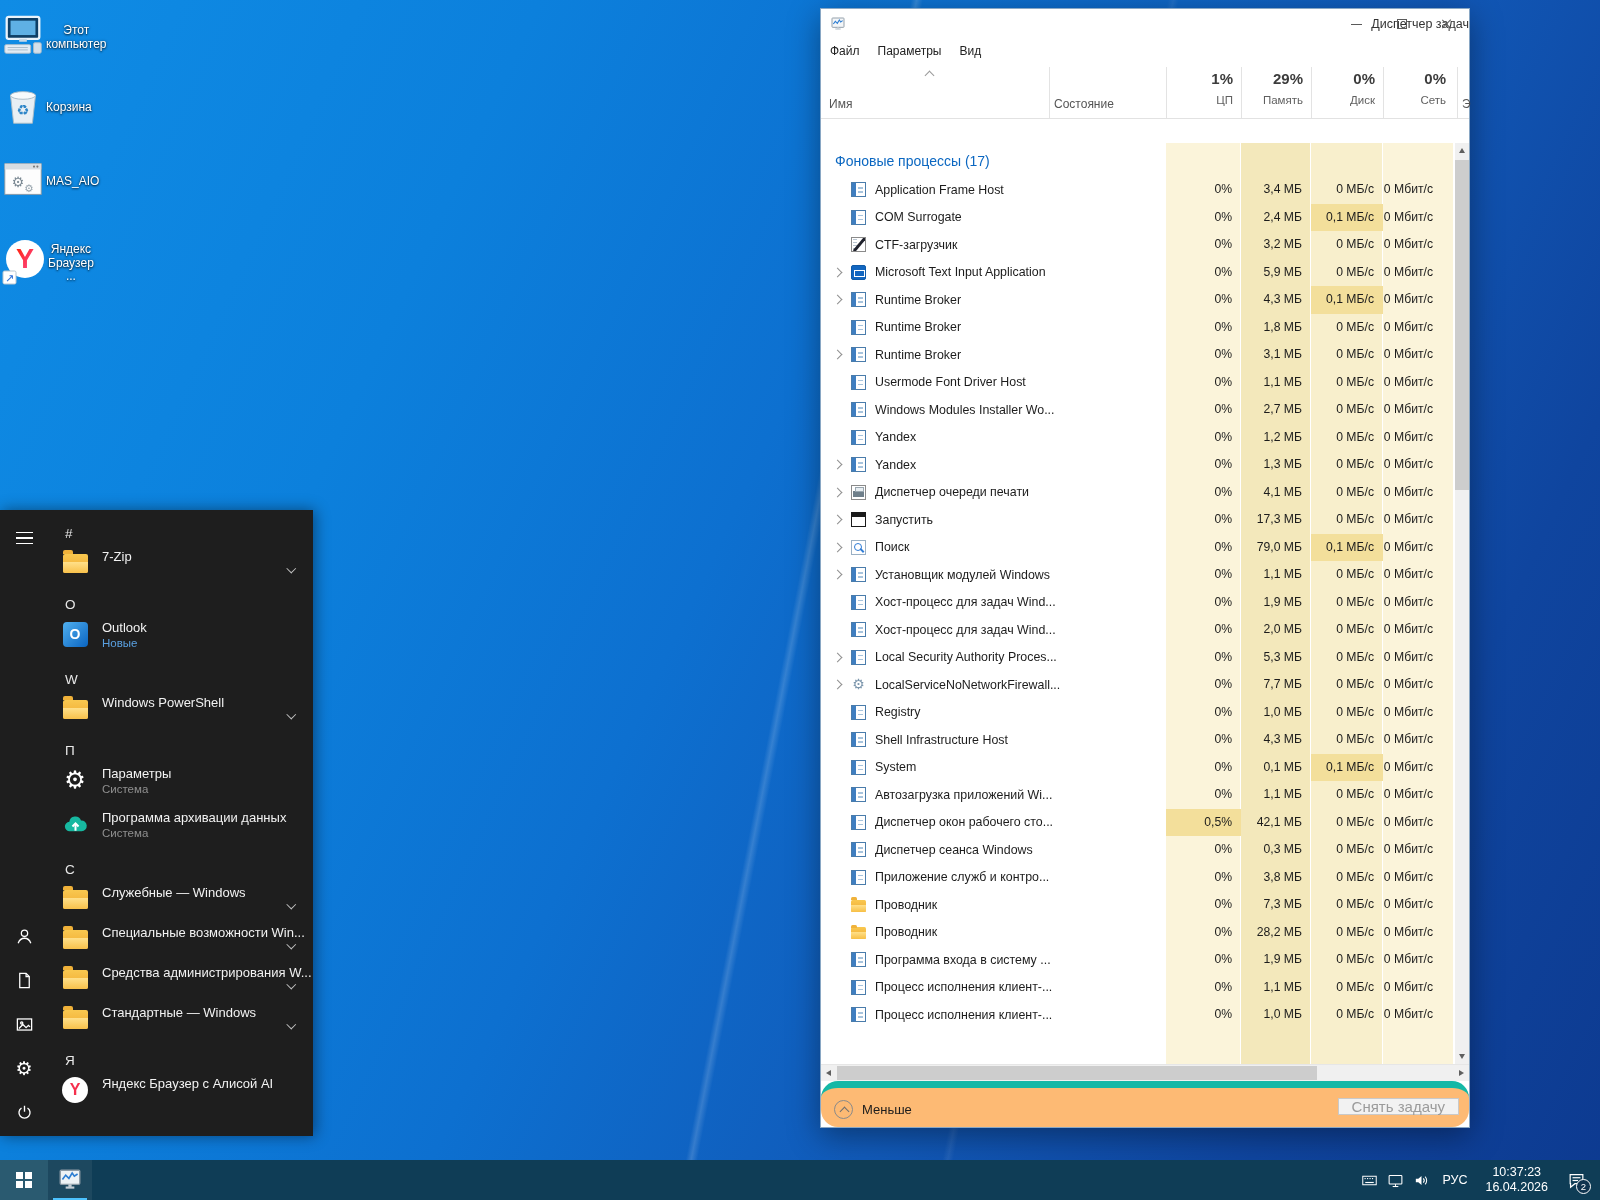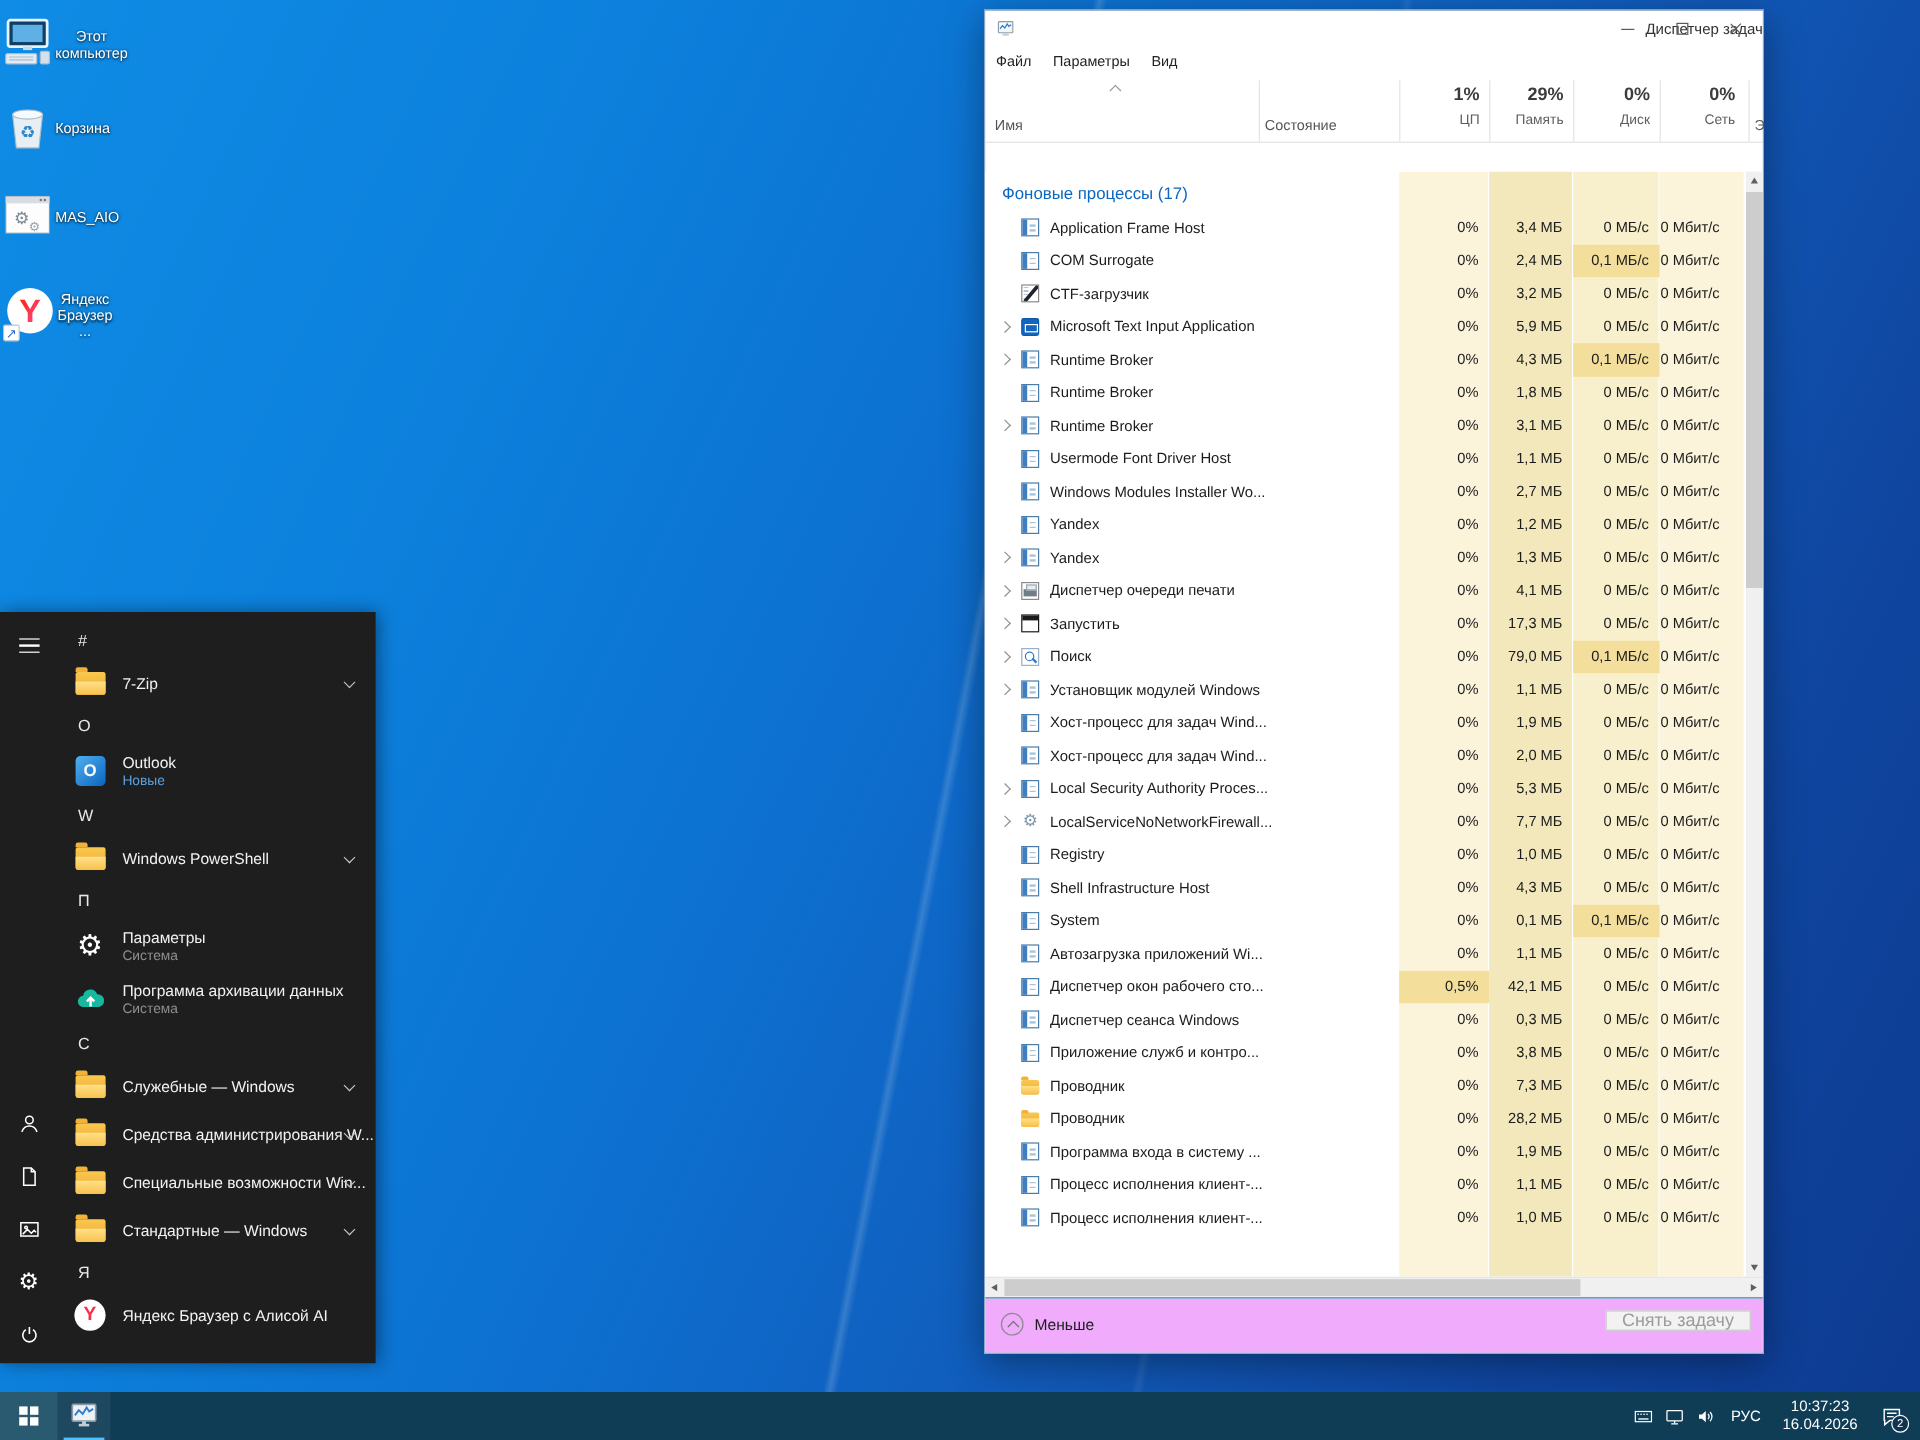--- a/index.html
+++ b/index.html
@@ -99,21 +99,21 @@
   .tri-up { border-left:3.5px solid transparent; border-right:3.5px solid transparent; border-bottom:5px solid #5f5f5f; }
   .tri-down { border-left:3.5px solid transparent; border-right:3.5px solid transparent; border-top:5px solid #5f5f5f; }
   .tri-left { border-top:3.5px solid transparent; border-bottom:3.5px solid transparent; border-right:5px solid #5f5f5f; }
   .tri-right { border-top:3.5px solid transparent; border-bottom:3.5px solid transparent; border-left:5px solid #5f5f5f; }
   .vs-thumb { position:absolute; left:0; width:14px; top:17px; height:330px; background:#cdcdcd; }
   .tm-hscroll { position:absolute; left:0; right:0; bottom:46px; height:17px; background:#f0f0f0; border-top:1px solid #e6e6e6; }
   .hs-left,.hs-right { position:absolute; top:0; width:15px; height:16px; display:flex; align-items:center; justify-content:center; }
   .hs-left{left:0} .hs-right{right:0}
   .hs-thumb { position:absolute; left:16px; top:1px; height:14px; width:480px; background:#cdcdcd; }
 
-  .tm-footer { position:absolute; left:0; right:0; bottom:0; height:46px; background:#f0abfc; border-top:1px solid #14b8a6; }
+  .tm-footer { position:absolute; left:0; right:0; bottom:0; height:46px; background:#fdba74; border-top:7px solid #14b8a6;border-radius:17px; }
   .less-btn { position:absolute; left:13px; top:12px; display:flex; align-items:center; }
   .less-circle { width:19px; height:19px; border:1px solid #8a8a8a; border-radius:50%; position:relative; }
   .less-circle::after { content:""; position:absolute; left:5.5px; top:7px; width:6px; height:6px;
     border-top:1.5px solid #6f6f6f; border-left:1.5px solid #6f6f6f; transform:rotate(45deg); }
   .less-label { font-size:13px; color:#1c1c1c; margin-left:9px; }
   .endtask-btn { position:absolute; right:10px; top:10px; height:17px; padding:0 13px; background:#f2f2f2;
     border:1px solid #c9c9c9; font-size:15px; color:#9b9b9b; display:flex; align-items:center; }
 
   
   .startmenu { position:absolute; left:0; top:510px; width:313px; height:626px; background:#1e1e1e;
@@ -122,21 +122,21 @@
   .rail-btn { width:48px; height:44px; display:flex; align-items:center; justify-content:center; }
   .rail-top { position:absolute; top:6px; left:0; }
   .hamburger { width:17px; height:13px; display:flex; flex-direction:column; justify-content:space-between; }
   .hamburger span { height:1.8px; background:#fff; }
   .rail-bottom { position:absolute; bottom:2px; left:0; display:flex; flex-direction:column; }
   .rail-bottom svg { width:19px; height:19px; }
   .uni-gear { font-family:"DejaVu Sans",sans-serif; color:#fff; font-size:19px; line-height:19px; }
 
   .sm-list { flex:1; padding-top:8px; overflow:hidden; }
   .sm-letter { height:31px; display:flex; align-items:center; padding-left:17px; font-size:13.5px; color:#e8e8e8; }
-  .sm-item { position:relative; height:40px; display:flex; align-items:center; padding-left:4px; }
+  .sm-item { position:relative; height:40px; display:flex; align-items:flex-start; padding-left:4px; }
   .sm-item.two { height:44px; }
   .sm-ic { width:28px; height:28px; margin-left:9px; flex:none; display:flex; align-items:center; justify-content:center; }
   .sm-texts { margin-left:13px; }
   .sm-label { font-size:13px; color:#f2f2f2; white-space:nowrap; }
   .sm-sub { font-size:11.5px; color:#8f8f8f; margin-top:2px; }
   .sm-sub.hl { color:#5aa0e0; }
   .sm-chev { position:absolute; right:19px; top:16px; width:6.5px; height:6.5px;
     border-right:1.4px solid #c2c2c2; border-bottom:1.4px solid #c2c2c2; transform:rotate(45deg); }
   .smi-folder { width:25px; height:19px; background:linear-gradient(#f9c84f,#f0a932); border-radius:2px; position:relative; }
   .smi-folder::before { content:""; position:absolute; left:0; top:-3.5px; width:10px; height:4px; background:#f0b23a; border-radius:2px 2px 0 0; }
@@ -829,30 +829,30 @@
           <span class="sm-texts">
             <div class="sm-label">Служебные — Windows</div>
           </span>
           <span class="sm-chev"></span>
         </div>
         <div class="sm-item">
           <span class="sm-ic">
             <span class="smi-folder"></span>
           </span>
           <span class="sm-texts">
-            <div class="sm-label">Средства администрирования W...</div>
+            <div class="sm-label">Специальные возможности Win...</div>
           </span>
           <span class="sm-chev"></span>
         </div>
         <div class="sm-item">
           <span class="sm-ic">
             <span class="smi-folder"></span>
           </span>
           <span class="sm-texts">
-            <div class="sm-label">Специальные возможности Win...</div>
+            <div class="sm-label">Средства администрирования W...</div>
           </span>
           <span class="sm-chev"></span>
         </div>
         <div class="sm-item">
           <span class="sm-ic">
             <span class="smi-folder"></span>
           </span>
           <span class="sm-texts">
             <div class="sm-label">Стандартные — Windows</div>
           </span>

